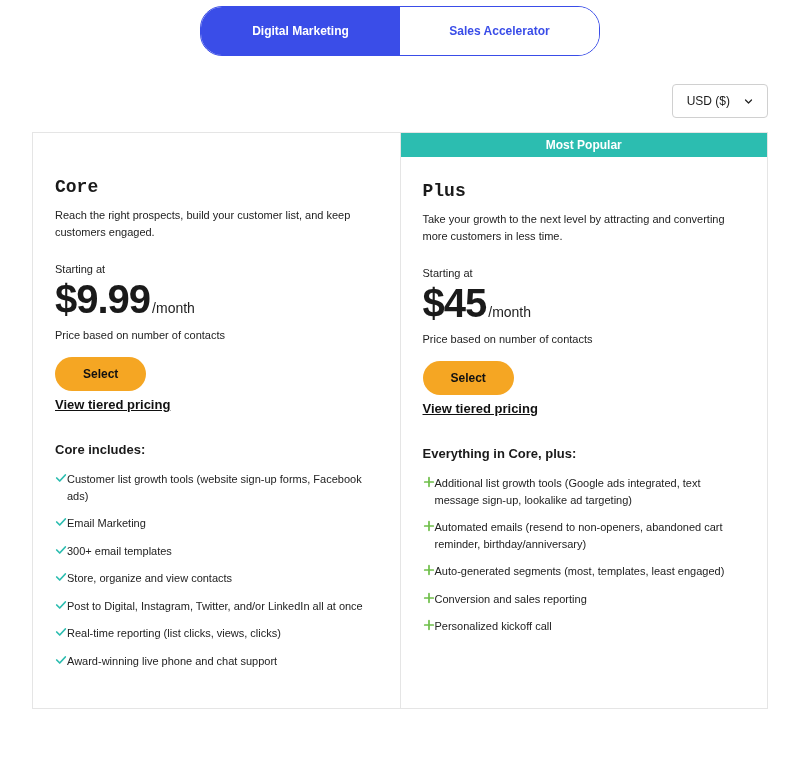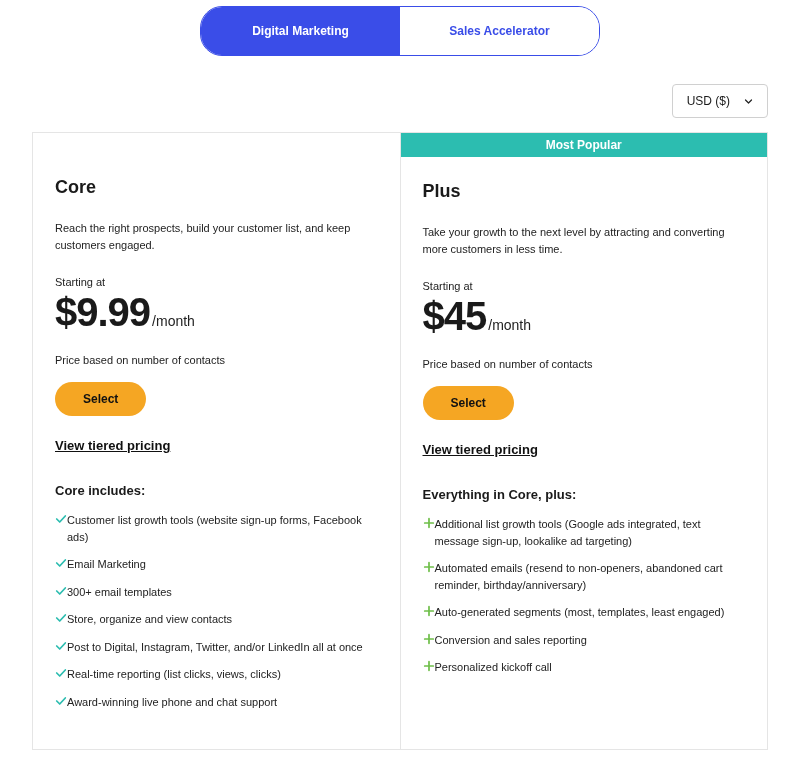--- a/index.html
+++ b/index.html
@@ -88,39 +88,40 @@
     }
     .card-body {
       padding: 24px 22px 28px 22px;
     }
     .card-body.pad-top-extra {
       padding-top: 44px;
     }
     .plan-name {
       font-size: 18px;
       font-weight: 800;
-      margin-bottom: 22px;
+      margin-bottom: 10px;
+      font-family: Liberation Mono, monospace;
     }
     .plan-desc {
       font-size: 11px;
       line-height: 1.55;
       color: #222;
       margin-bottom: 22px;
       min-height: 32px;
     }
     .starting {
       font-size: 11px;
       color: #222;
       margin-bottom: 4px;
     }
     .price-row {
       display: flex;
       align-items: baseline;
       gap: 2px;
-      margin-bottom: 22px;
+      margin-bottom: 10px;
     }
     .price {
       font-size: 40px;
       font-weight: 800;
       letter-spacing: -1px;
       line-height: 1;
     }
     .per {
       font-size: 14px;
       color: #222;
@@ -134,21 +135,21 @@
     .select-btn {
       background: #f5a623;
       color: #111;
       font-size: 12px;
       font-weight: 700;
       border: none;
       border-radius: 20px;
       padding: 10px 28px;
       cursor: pointer;
       display: inline-block;
-      margin-bottom: 22px;
+      margin-bottom: 6px;
     }
     .tiered-link {
       font-size: 13px;
       font-weight: 800;
       text-decoration: underline;
       cursor: pointer;
       margin-bottom: 30px;
       display: block;
       color: #111;
     }

